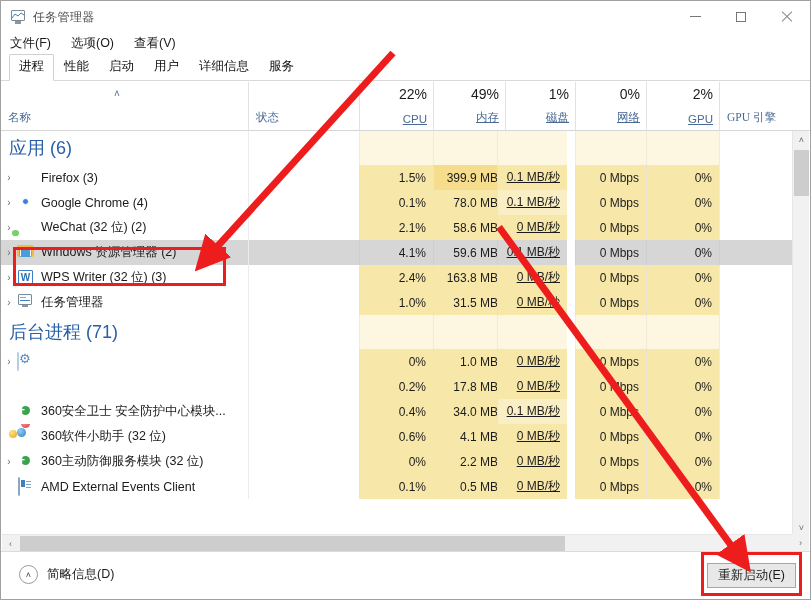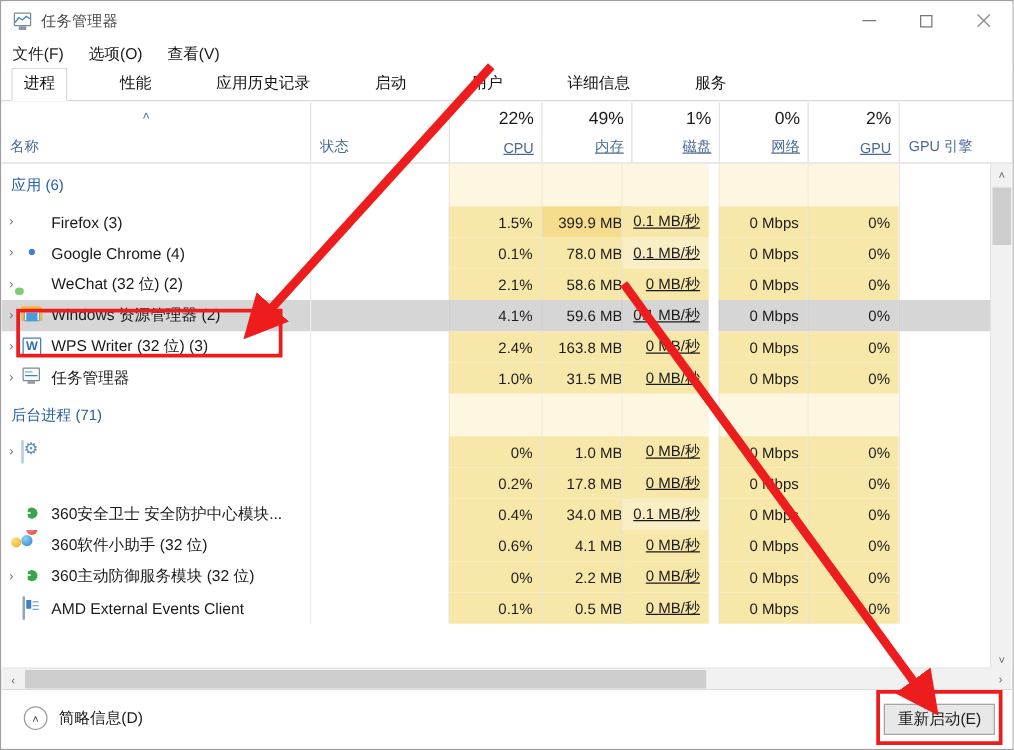--- a/index.html
+++ b/index.html
@@ -67,21 +67,20 @@
   .menu-item {
     font-size: 12.5px; color: #1a1a1a; margin-right: 20px; white-space: nowrap;
   }
 
   
   .tabstrip {
     position: absolute; left: 0; top: 52px; width: 809px; height: 28px;
     display: flex; align-items: flex-end; padding-left: 8px;
     border-bottom: 1px solid #d9d9d9;
     background: #ffffff;
-    gap: 32px;
   }
   .tab {
     font-size: 12.5px; color: #111; padding: 3px 9px 5px 9px; white-space: nowrap;
     border: 1px solid transparent; position: relative; top: 1px;
   }
   .tab.active {
     border: 1px solid #d0d0d0; border-bottom: 1px solid #ffffff;
     background: #ffffff; border-radius: 2px 2px 0 0;
   }
 
@@ -138,21 +137,21 @@
   .c-gpu  { left: 645px; width: 73px; }
   .c-eng  { left: 718px; width: 77px; border-left: 1px solid #ececec; }
 
   
   .grouprow { height: 34px; }
   .grouprow .namecell { height: 34px; }
   .grouprow .statecell { height: 34px; }
   .grouprow .cell { height: 34px; background: #fdf6e0; border-left-color: #f2ecd6; }
   .grouprow .c-eng { background: transparent; border-left-color: #ececec; }
   .group-title {
-    font-size: 12px; color: #2860a8; padding-left: 8px; white-space: nowrap;
+    font-size: 18px; color: #2860a8; padding-left: 8px; white-space: nowrap;
   }
 
   
   .datarow .cell { background: #f7e7a9; }
   .datarow .c-eng { background: transparent; }
   .datarow.sel .cell { background: #d6d6d6; border-left-color: #cfcfcf; }
   .datarow.sel .namecell, .datarow.sel .statecell { background: #d6d6d6; }
   .datarow.sel .c-eng { background: #d6d6d6; }
   .cell.hot { background: #f6dd8e !important; }
   .cell.warmlite { background: #faeec4 !important; }
@@ -385,21 +384,20 @@
 
   <div class="menubar">
     <span class="menu-item">文件(F)</span>
     <span class="menu-item">选项(O)</span>
     <span class="menu-item">查看(V)</span>
   </div>
 
   <div class="tabstrip">
     <div class="tab active">进程</div>
     <div class="tab">性能</div>
-    <div class="tab">应用历史记录</div>
     <div class="tab">启动</div>
     <div class="tab">用户</div>
     <div class="tab">详细信息</div>
     <div class="tab">服务</div>
   </div>
 
   <div class="colhead">
     <div class="ch lefted" style="left:0;width:247px;">
       <span class="sort-caret">˄</span>
       <span class="nm">名称</span>
@@ -420,21 +418,21 @@
       <span class="nm">磁盘</span>
     </div>
     <div class="ch righted" style="left:574px;width:71px;">
       <span class="pct">0%</span>
       <span class="nm">网络</span>
     </div>
     <div class="ch righted" style="left:645px;width:73px;">
       <span class="pct">2%</span>
       <span class="nm">GPU</span>
     </div>
-    <div class="ch lefted" style="left:718px;width:91px;">
+    <div class="ch lefted" style="left:718px;width:91px;font-family:Liberation Serif, serif;">
       <span class="nm">GPU 引擎</span>
     </div>
   </div>
 
   <div class="tablewrap">
     <div id="rows-host">
         <div class="row grouprow">
           <div class="namecell">
             <span class="group-title">应用 (6)</span>
           </div>

